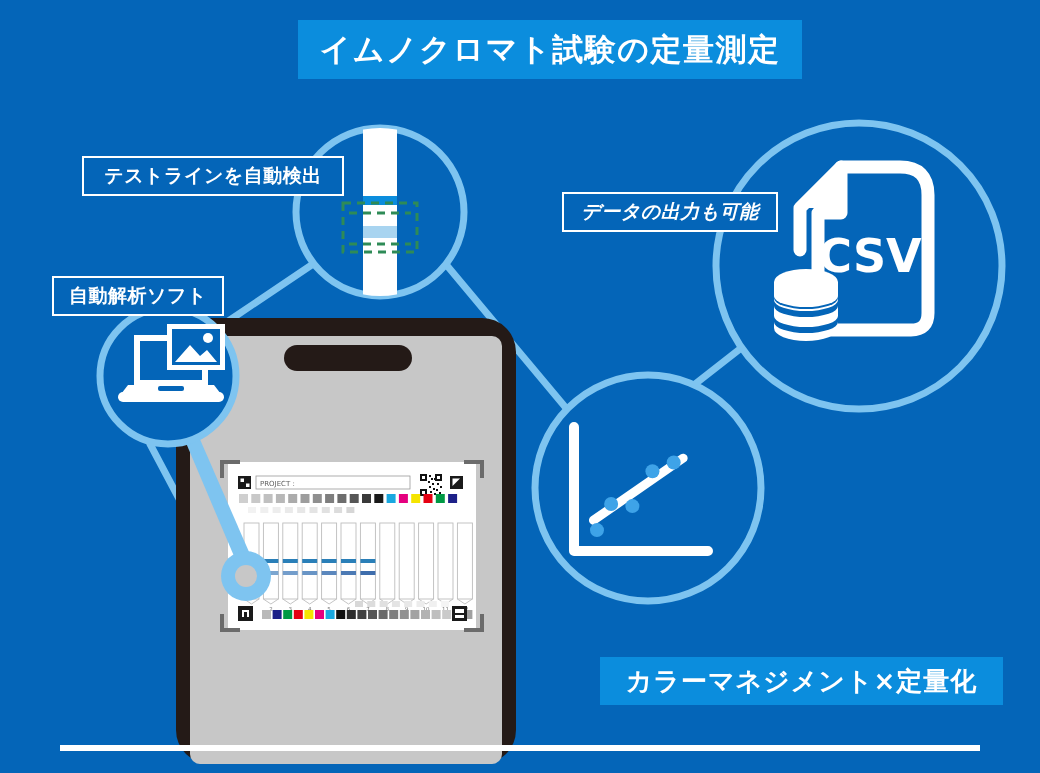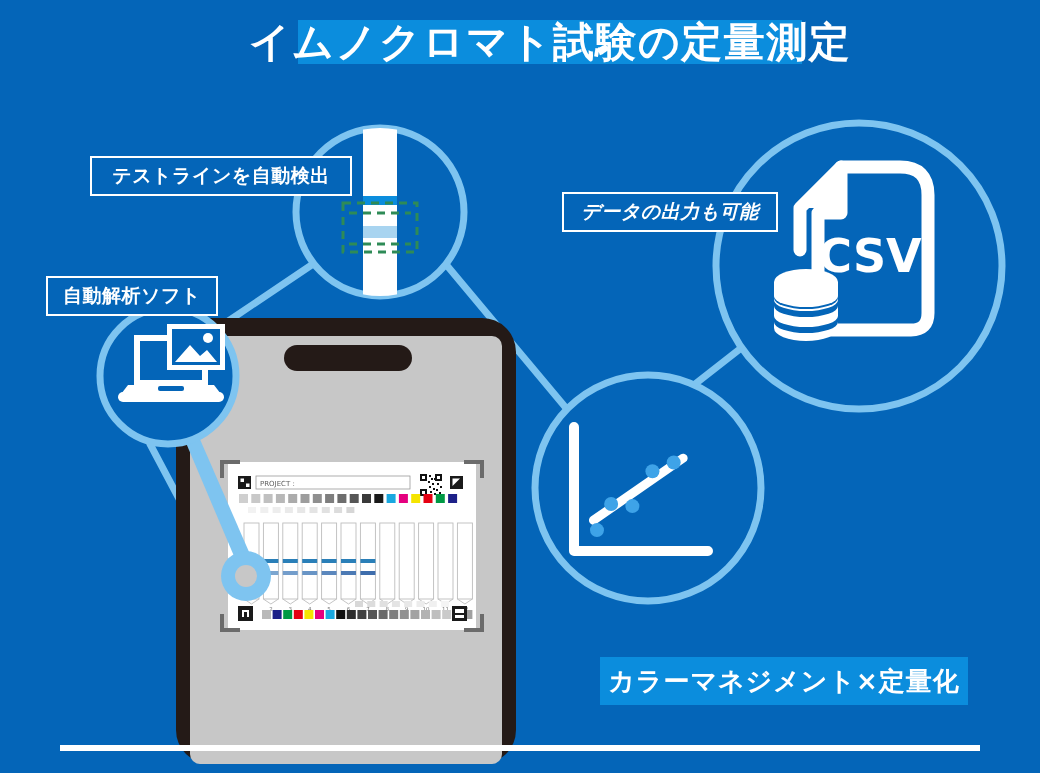--- a/index.html
+++ b/index.html
@@ -11,39 +11,39 @@
   #stage svg.layer{position:absolute;left:0;top:0;width:1040px;height:773px;}
 
   
   .banner{
     position:absolute;
     display:flex;align-items:center;justify-content:center;
     color:#ffffff;font-weight:bold;letter-spacing:1px;
     white-space:nowrap;
   }
   #title-banner{
-    left:298px;top:20px;width:504px;height:44px;
+    left:298px;top:20px;width:504px;height:59px;
     background:#0b8ddd;
-    font-size:41px;letter-spacing:1.5px;
+    font-size:31px;letter-spacing:1.5px;
   }
   #bottom-banner{
-    left:600px;top:657px;width:368px;height:48px;
+    left:600px;top:657px;width:403px;height:48px;
     background:#0b8ddd;
     font-size:26px;letter-spacing:1px;
   }
   .callout{
     position:absolute;
     display:flex;align-items:center;justify-content:center;
     background:#0465b8;
     border:2px solid #ffffff;
     color:#ffffff;font-weight:bold;white-space:nowrap;
     font-size:19px;letter-spacing:0.5px;
   }
-  #callout-testline{left:90px;top:156px;width:258px;height:36px;}
-  #callout-software{left:46px;top:276px;width:168px;height:36px;text-align:center;}
+  #callout-testline{left:82px;top:156px;width:258px;height:36px;}
+  #callout-software{left:52px;top:276px;width:168px;height:36px;text-align:center;}
   #callout-csv{left:562px;top:192px;width:212px;height:36px;font-style:italic;}
   #callout-curve{left:700px;top:466px;width:166px;height:36px;}
 
   
   .banner,.callout{z-index:40;}
 </style>
 </head>
 <body>
 
 <div id="stage">

